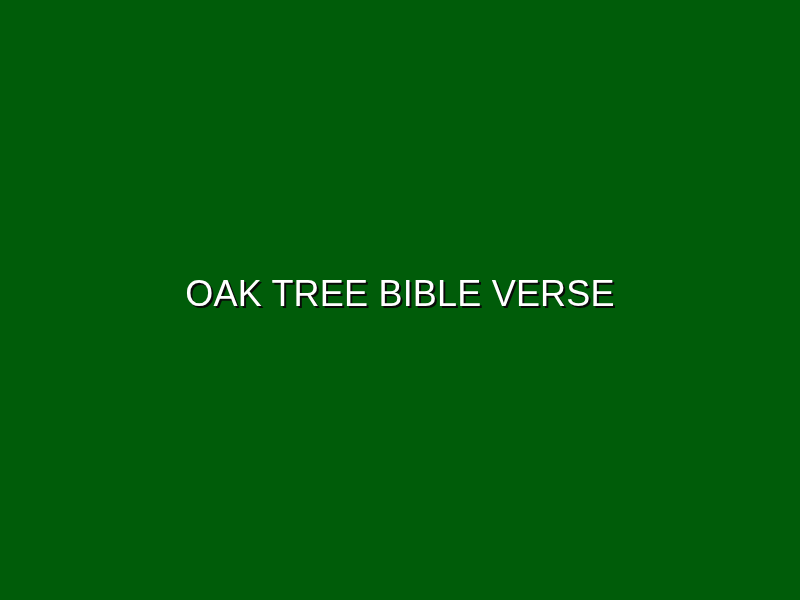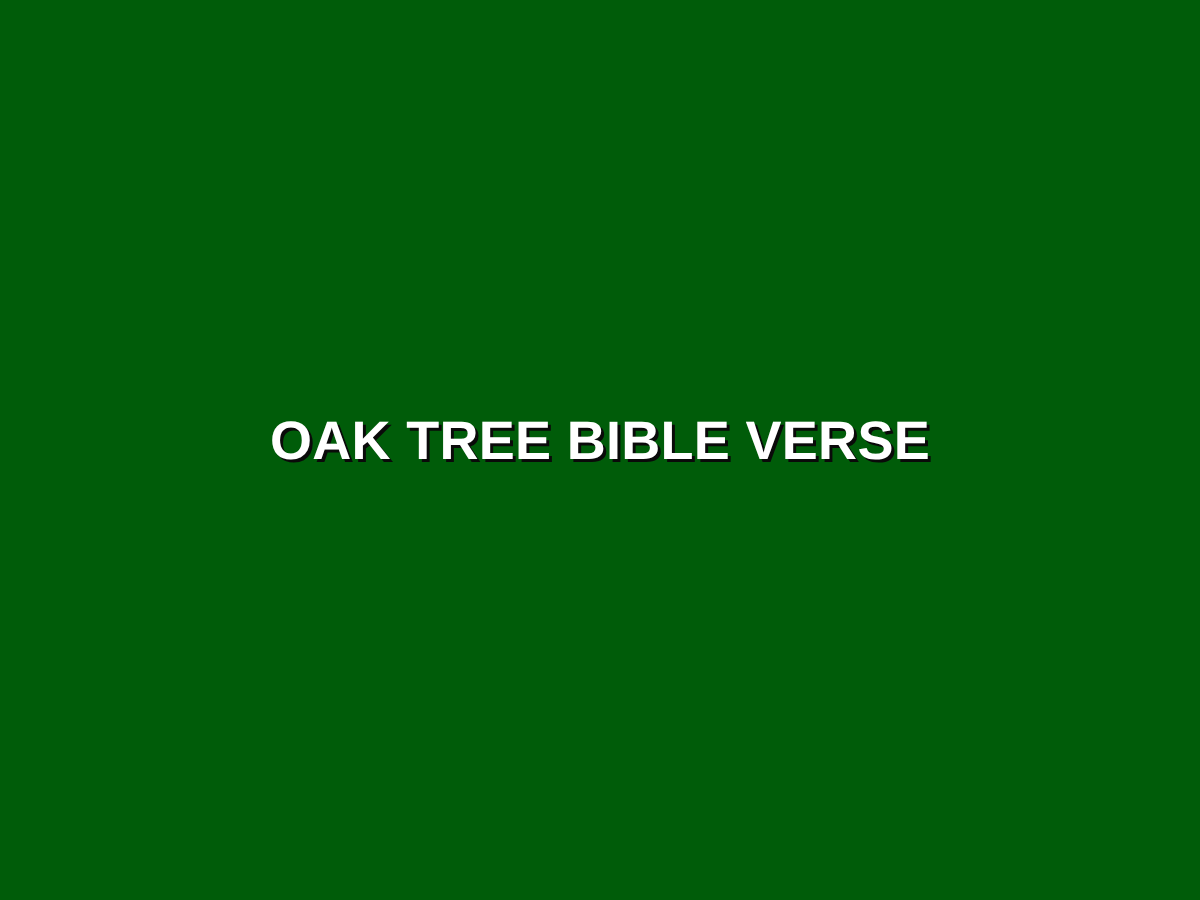--- a/index.html
+++ b/index.html
@@ -29,21 +29,21 @@
     text-align: center;
     
     margin-top: -12px;
     padding: 0 20px;
     box-sizing: border-box;
   }
   #banner-title {
     display: inline-block;
     font-family: "Liberation Sans", sans-serif;
     font-size: 36px;
-    font-weight: bold;
+    font-weight: normal;
     line-height: 42px;
     letter-spacing: 0.2px;
     color: #ffffff;
     white-space: nowrap;
     margin: 0;
     text-shadow: 2px 2px 0 #0a0a0a;
   }
 </style>
 </head>
 <body style="background: rgb(0, 92, 9);">

